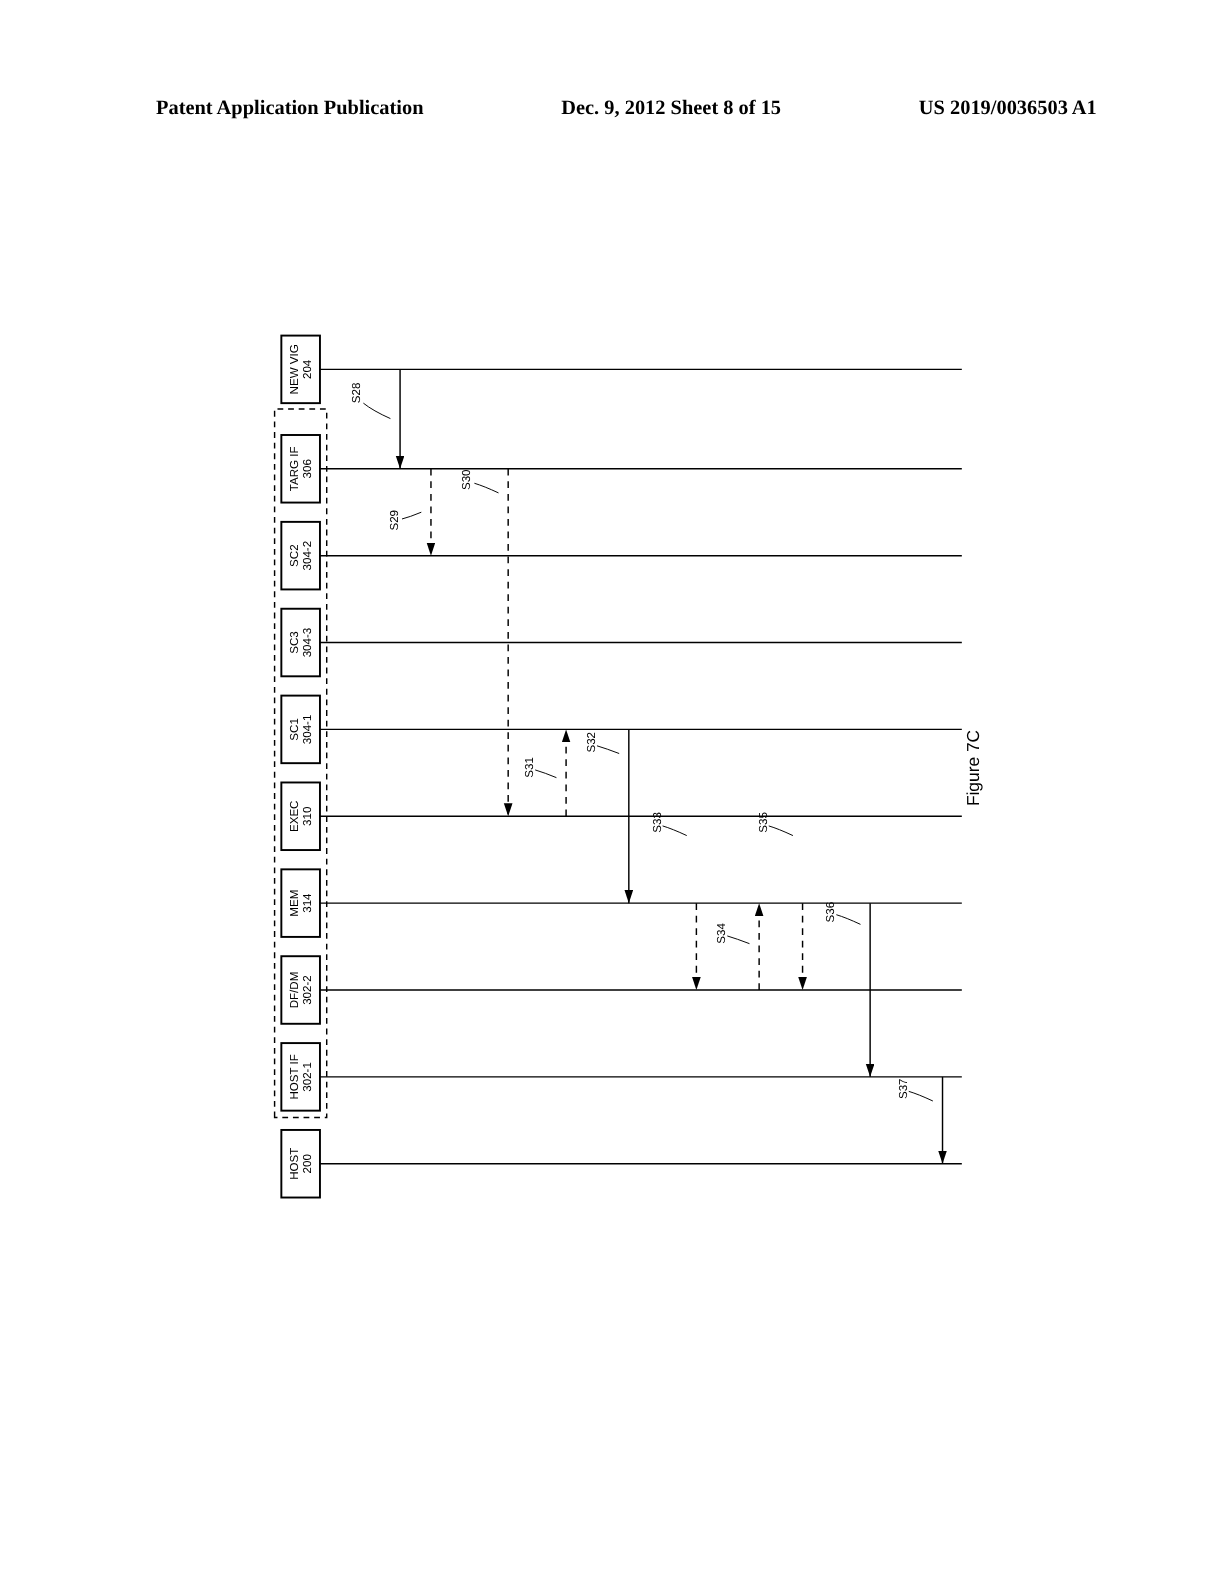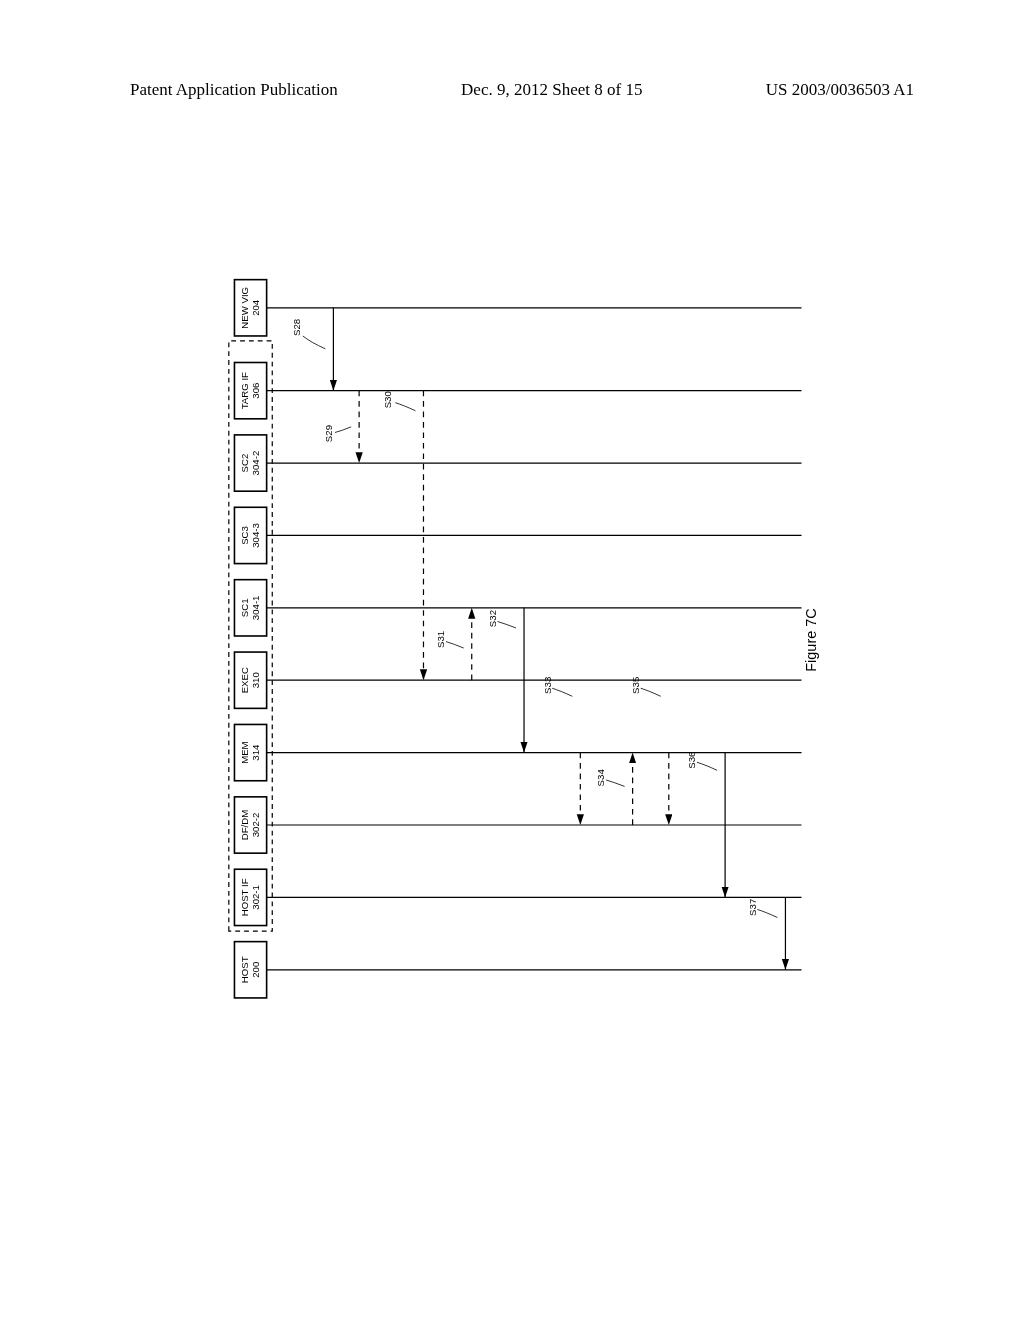--- a/index.html
+++ b/index.html
@@ -13,21 +13,21 @@
   }
   .header {
     position: absolute;
     top: 80px;
     left: 0;
     width: 100%;
     padding: 0 110px 0 130px;
     display: flex;
     justify-content: space-between;
     font-size: 17px;
-    font-weight: normal;
+    font-weight: bold;
   }
   .diagram {
     position: absolute;
     top: 180px;
     left: 150px;
     width: 740px;
     height: 920px;
     transform: rotate(-90deg);
     transform-origin: center center;
   }
@@ -45,21 +45,21 @@
     font-family: Arial, Helvetica, sans-serif;
     font-size: 18px;
   }
 </style>
 </head>
 <body>
 
 <div class="header">
   <span>Patent Application Publication</span>
   <span>Dec. 9, 2012  Sheet 8 of 15</span>
-  <span>US 2003/0036503 A1</span>
+  <span>US 2019/0036503 A1</span>
 </div>
 
 <div class="diagram">
   <svg viewBox="0 0 920 740">
     <defs>
       <marker id="arrow" markerWidth="10" markerHeight="10" refX="9" refY="3" orient="auto" markerUnits="strokeWidth">
         <path d="M0,0 L0,6 L9,3 z" fill="black"></path>
       </marker>
     </defs>
 

